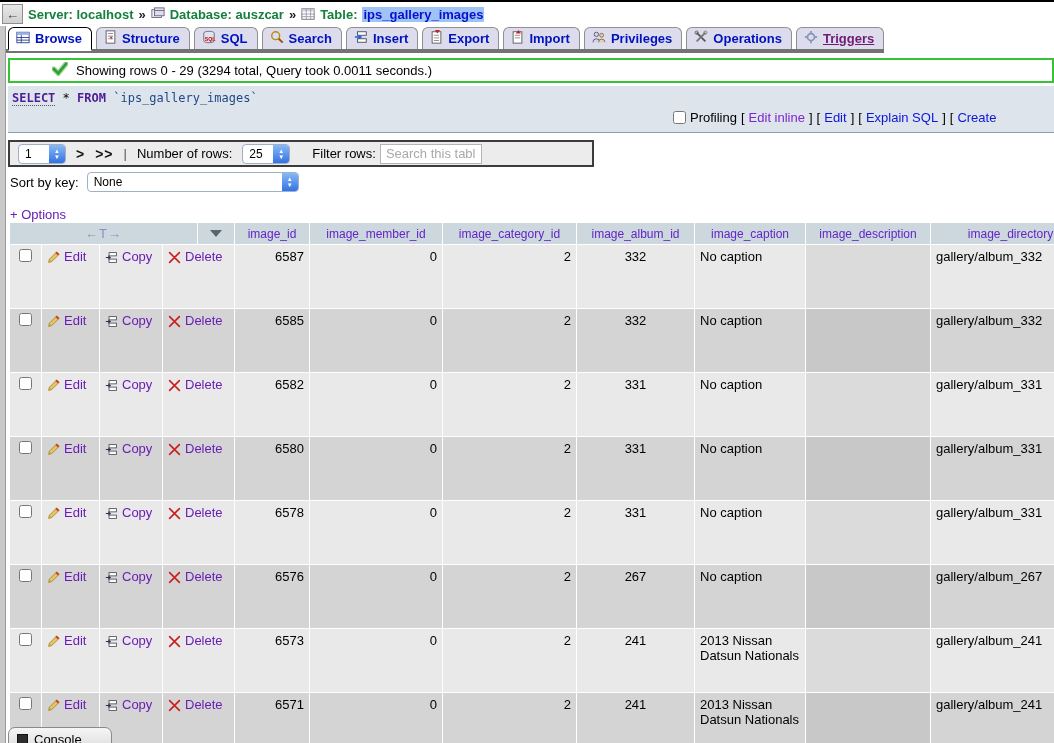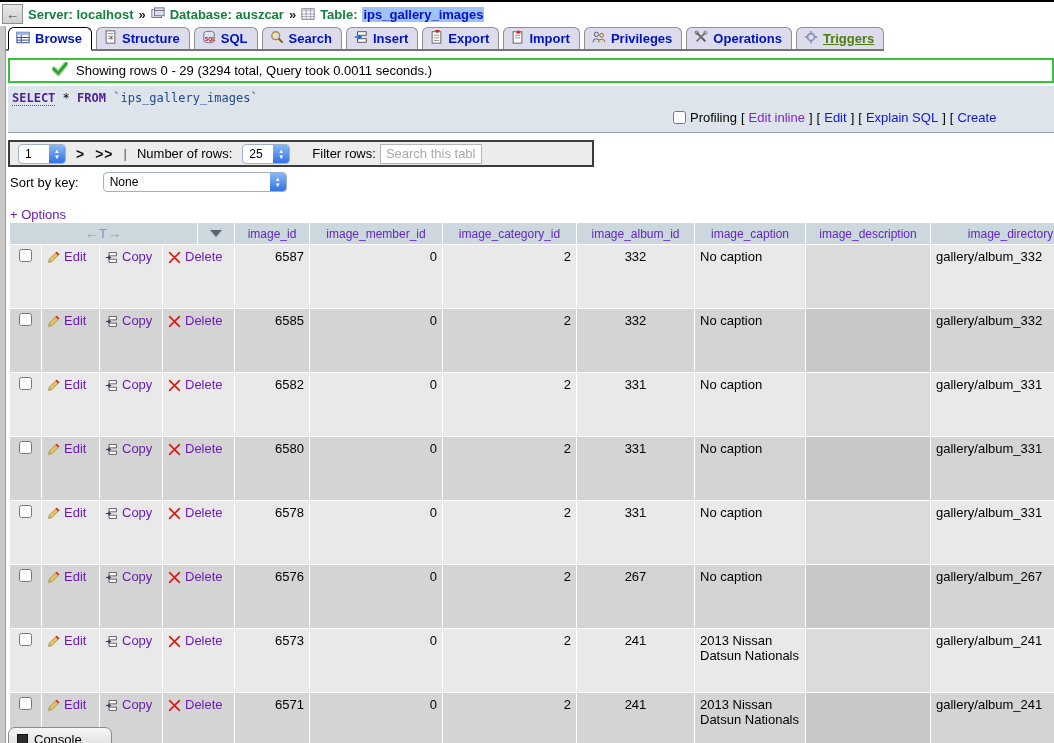--- a/index.html
+++ b/index.html
@@ -14,27 +14,27 @@
     display:flex; align-items:center; gap:5px; padding-left:2px; font-weight:bold; }
   .backbtn { width:21px; height:20px; background:linear-gradient(#e8e8e8,#cfcfcf); border:1px solid #8e8e8e;
     display:flex; align-items:center; justify-content:center; color:#444; font-weight:bold; font-size:13px; }
   .bc-link { color:#15803d; text-decoration:none; cursor:pointer; }
   .bc-sep { color:#222; }
   .bc-hl { background:#9ec3f5; color:#0b0fd2; padding:0 1px; }
   .mini-ic { display:inline-flex; vertical-align:middle; }
 
   
   .tabs { position:absolute; top:27px; left:6px; display:flex; align-items:flex-end; gap:4px;
-    border-bottom:2px solid #737373; padding-left:2px; }
+    border-bottom:4px solid #737373; padding-left:2px; }
   .tab { display:flex; align-items:center; gap:5px; height:22px; padding:2px 9px 2px 7px;
     background:#dcdcec; border:1px solid #909090; border-bottom:none; border-radius:6px 6px 0 0;
     color:#0012bf; font-weight:bold; cursor:pointer; white-space:nowrap; }
   .tab.active { background:#fff; border-color:#000; position:relative; margin-bottom:-2px;
     border-bottom:2px solid #fff; height:24px; }
-  .tab.dim { color:#4d7c0f;text-decoration:underline; }
+  .tab.dim { color:#701a75;text-decoration:underline; }
 
   
   .msg { position:absolute; top:58px; left:8px; right:0; height:25px; border:2px solid #35c435;
     background:#fff; display:flex; align-items:center; gap:8px; padding-left:42px; }
 
   
   .sqlbox { position:absolute; top:86px; left:8px; right:0; height:47px; background:#dde4ec;
     border-bottom:1px solid #8e9cae; }
   .sqlline { font-family:"DejaVu Sans Mono", monospace; font-size:12px; padding:5px 0 0 4px; color:#000; }
   .kw { color:#4c1d95; font-weight:bold; }
@@ -53,22 +53,22 @@
   .mac-select .val { padding:0 6px; font-size:12px; min-width:30px; }
   .mac-select .stepper { width:16px; height:20px; background:linear-gradient(#8cbdf6,#2e6fe2);
     display:flex; flex-direction:column; align-items:center; justify-content:center; color:#fff;
     font-size:6px; line-height:6px; }
   .navlink { font-weight:bold; font-size:14px; color:#111; cursor:pointer; letter-spacing:1px; }
   .sep { color:#555; }
   .filter-input { width:102px; height:20px; border:1px solid #b5b5b5; padding:0 5px; font-size:13px; }
   .filter-input::placeholder { color:#a9a9a9; }
 
   
-  .sortrow { position:absolute; top:172px; left:10px; display:flex; align-items:center; gap:24px; }
-  .sortrow .mac-select { width:184px; justify-content:space-between; }
+  .sortrow { position:absolute; top:172px; left:10px; display:flex; align-items:center; gap:8px; }
+  .sortrow .mac-select { width:212px; justify-content:space-between; }
   .optlink { position:absolute; top:207px; left:10px; color:#6a1db4; cursor:pointer; }
 
   
   .grid { position:absolute; top:223px; left:10px; width:1081px; }
   .ghead { display:flex; height:21px; }
   .ghead .hcell { background:#cdd7de; border-right:1px solid #fff; display:flex; align-items:center;
     justify-content:center; font-size:12px; font-weight:normal; color:#6326c9; cursor:pointer; }
   .hcell.plain { color:#8093c8; font-weight:normal; }
   .arrT { color:#8093c8; font-size:13px; letter-spacing:1px; }
   .tri-down { width:0; height:0; border-left:6px solid transparent; border-right:6px solid transparent;

